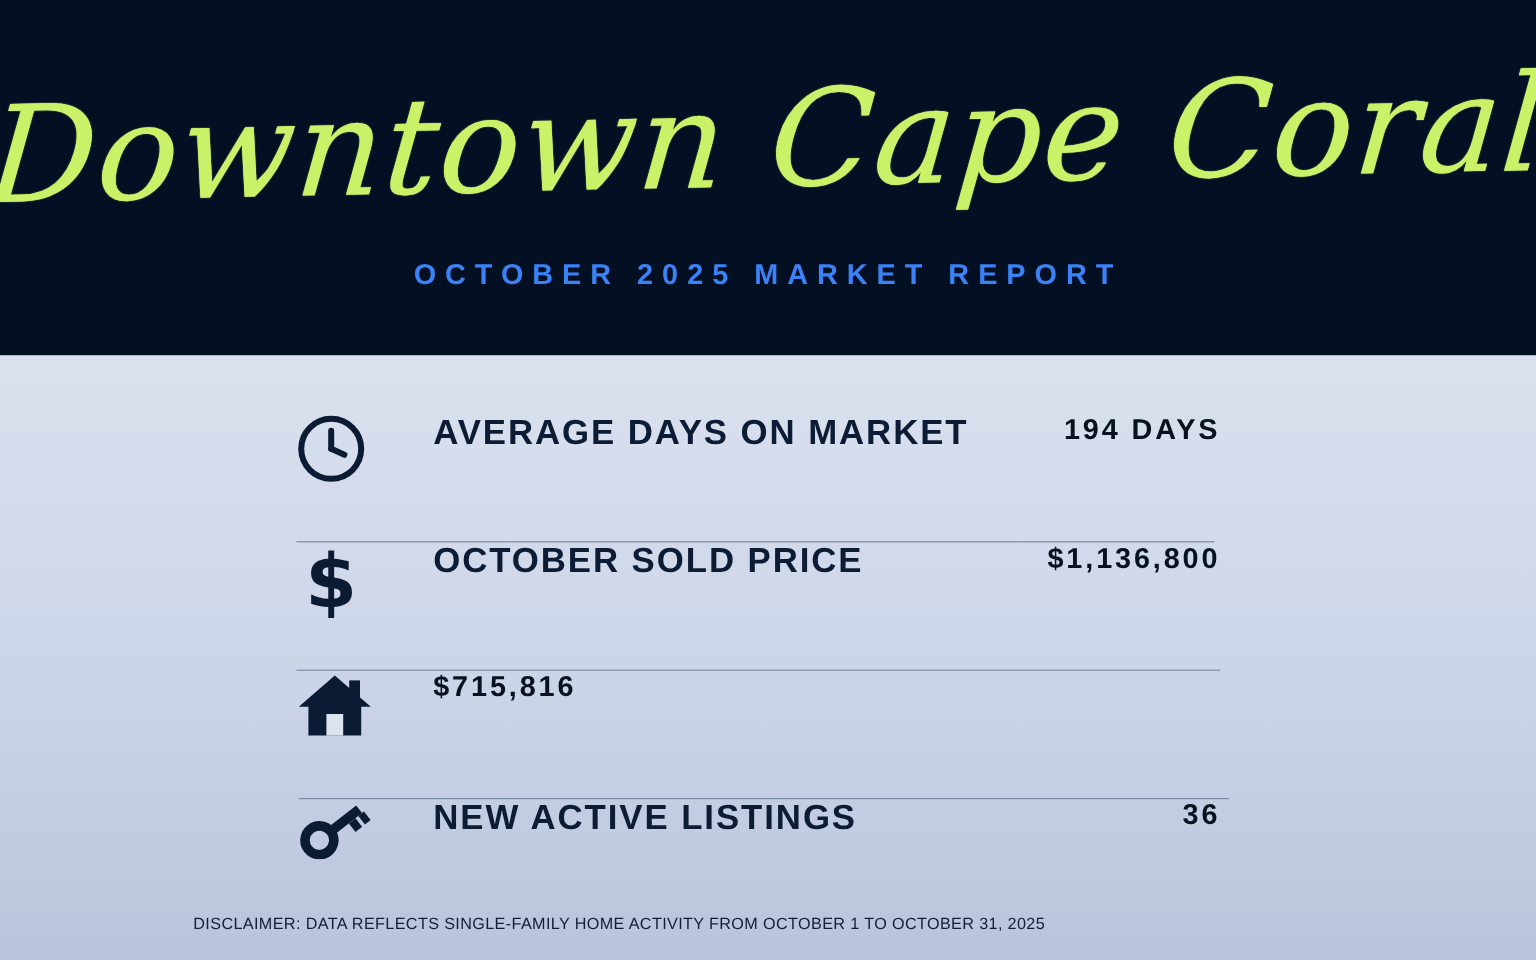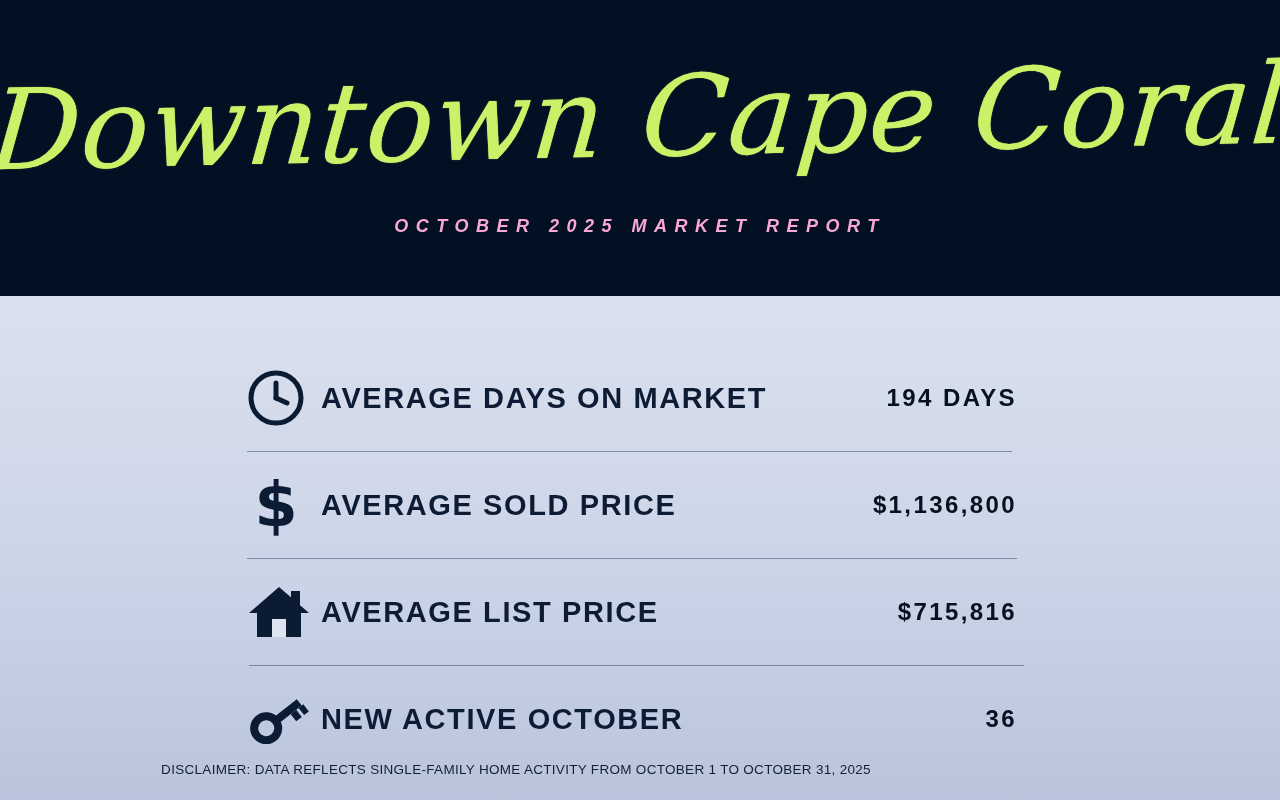--- a/index.html
+++ b/index.html
@@ -54,41 +54,41 @@
     color: #c9f268;
     letter-spacing: 1px;
     transform: skewX(-6deg) rotate(-1.2deg);
     white-space: nowrap;
     text-shadow: 0 0 1px #c9f268;
   }
 
   .subtitle {
     font-family: "Liberation Sans", sans-serif;
     font-weight: 700;
-    font-size: 18px;
-    color: #f9a8d4;
+    font-size: 24px;
+    color: #3b82f6;
     letter-spacing: 7.5px;
     margin-top: 4px;
     white-space: nowrap;
-    font-style: italic;
   }
 
   
   .stats {
     position: absolute;
     left: 247px;
     top: 345px;
     width: 770px;
   }
 
   .stat-row {
     position: relative;
     display: flex;
-    align-items: center;
+    align-items: flex-start;
     height: 106px;
+    gap: 40px;
   }
 
   .stat-icon {
     width: 74px;
     min-width: 74px;
     display: flex;
     align-items: center;
     justify-content: flex-start;
     color: #0b1b33;
   }
@@ -165,52 +165,51 @@
     </div>
 
     <div class="divider d1"></div>
 
     <div class="stat-row">
       <div class="stat-icon">
         <svg width="58" height="66" viewBox="0 0 58 66" aria-hidden="true">
           <text x="29" y="54" text-anchor="middle" font-family="DejaVu Sans, sans-serif" font-size="62" font-weight="bold" fill="#0b1b33">$</text>
         </svg>
       </div>
-      <div class="stat-label">AVERAGE SOLD PRICE</div>
+      <div class="stat-label">OCTOBER SOLD PRICE</div>
       <div class="stat-value">$1,136,800</div>
     </div>
 
     <div class="divider d2"></div>
 
     <div class="stat-row">
       <div class="stat-icon">
         <svg width="64" height="58" viewBox="0 0 64 58" aria-hidden="true">
           <path d="M32 4 L62 30 L54 30 L54 54 L10 54 L10 30 L2 30 Z" fill="#0b1b33"></path>
           <rect x="44" y="8" width="9" height="14" fill="#0b1b33"></rect>
           <rect x="25" y="36" width="14" height="18" fill="#dde3ef"></rect>
         </svg>
       </div>
-      <div class="stat-label">AVERAGE LIST PRICE</div>
       <div class="stat-value">$715,816</div>
     </div>
 
     <div class="divider d3"></div>
 
     <div class="stat-row">
       <div class="stat-icon">
         <svg width="62" height="50" viewBox="0 0 62 50" aria-hidden="true">
           <g transform="rotate(-38 31 25)">
             <circle cx="16" cy="25" r="12" fill="none" stroke="#0b1b33" stroke-width="8"></circle>
             <rect x="26" y="21" width="32" height="8" fill="#0b1b33"></rect>
             <rect x="44" y="29" width="7" height="9" fill="#0b1b33"></rect>
             <rect x="54" y="29" width="6" height="9" fill="#0b1b33"></rect>
           </g>
         </svg>
       </div>
-      <div class="stat-label">NEW ACTIVE OCTOBER</div>
+      <div class="stat-label">NEW ACTIVE LISTINGS</div>
       <div class="stat-value">36</div>
     </div>
 
   </div>
 
   <div class="disclaimer">DISCLAIMER: DATA REFLECTS SINGLE-FAMILY HOME ACTIVITY FROM OCTOBER 1 TO OCTOBER 31, 2025</div>
 
 </div>
 
 </body></html>

